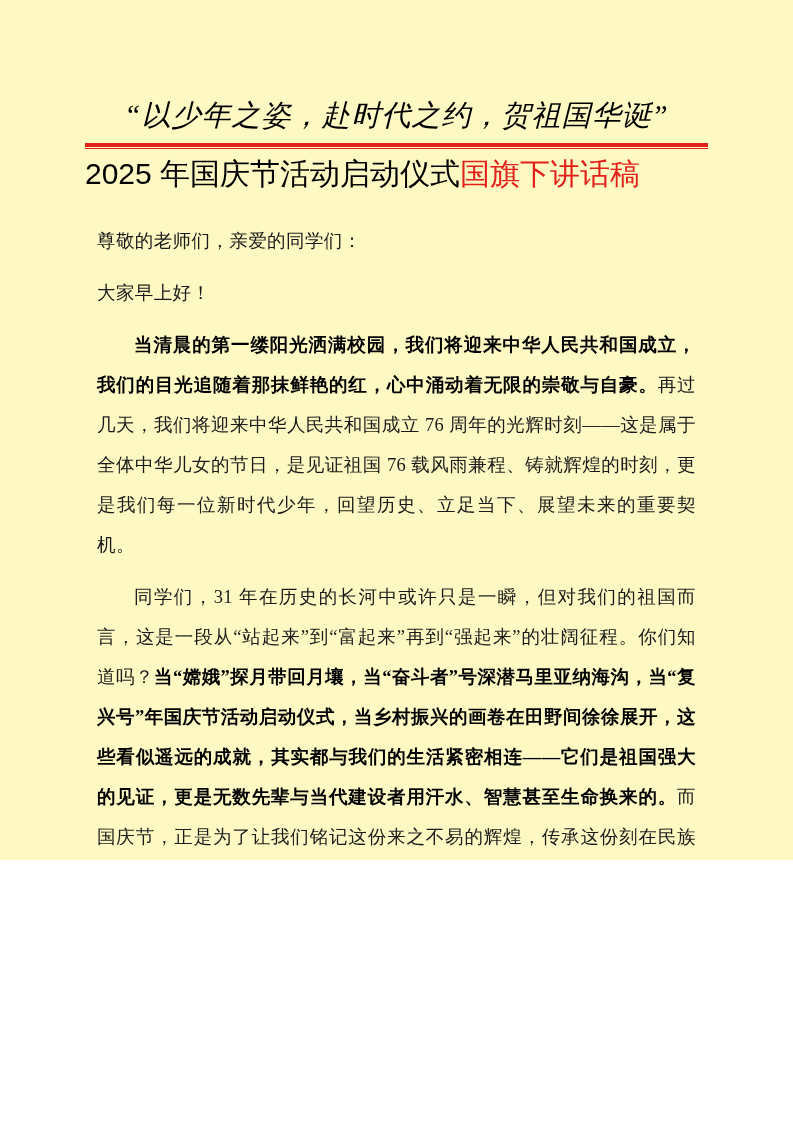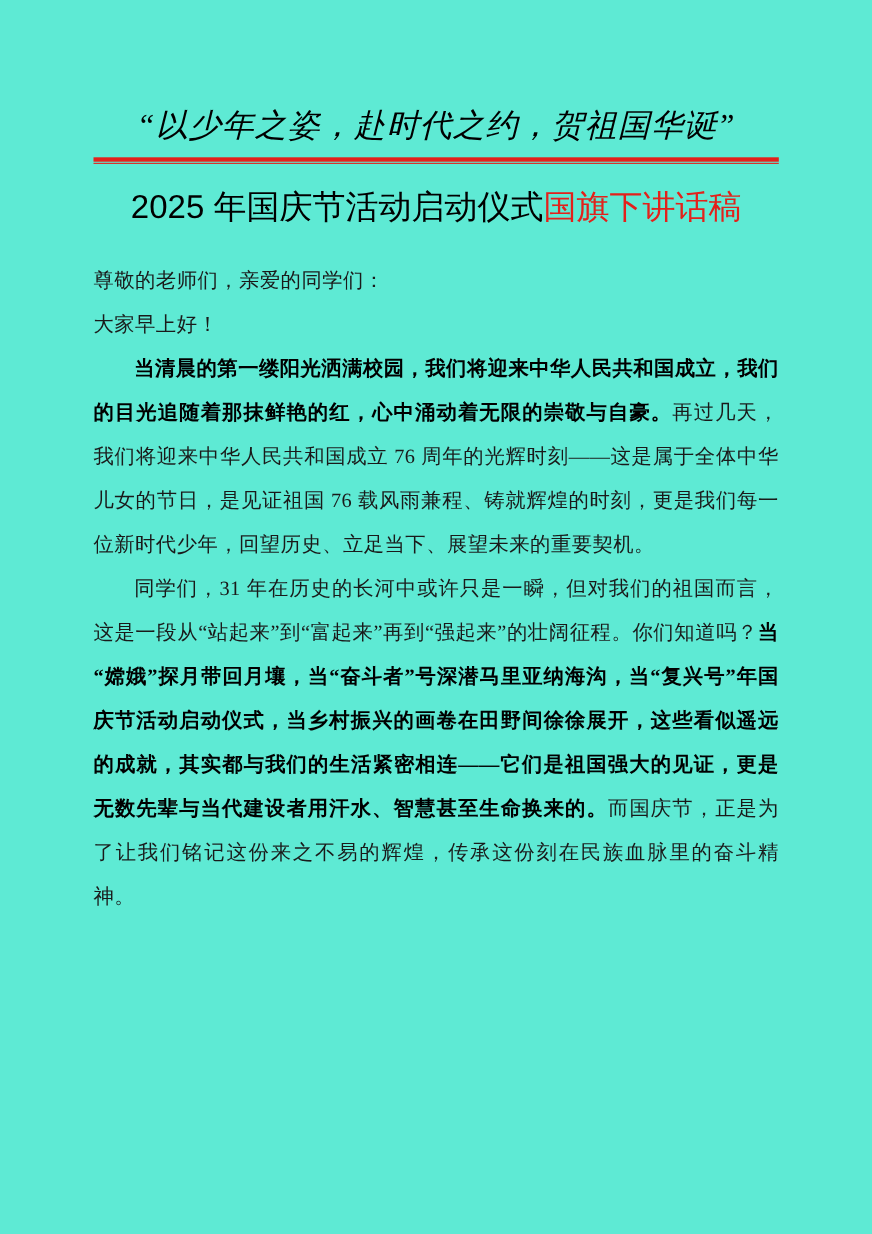--- a/index.html
+++ b/index.html
@@ -11,22 +11,22 @@
     width: 793px;
     height: 1122px;
     font-family: "Liberation Serif", "DejaVu Serif", serif;
     color: #000000;
     -webkit-font-smoothing: antialiased;
   }
 
   .page {
     position: relative;
     width: 793px;
-    height: 1122px;
-    background: #5eead4;
+    height: 860px;
+    background: #fef9c3;
     box-sizing: border-box;
     padding: 0 85px;
     overflow: hidden;
   }
 
   
   .title-block {
     padding-top: 96px;
   }
 
@@ -55,39 +55,38 @@
     background: #E3211B;
   }
   .title-rule .bar-thin {
     position: absolute;
     left: 0; right: 0; top: 5px;
     height: 1px;
     background: #E3211B;
   }
 
   .title-line-2 {
-    margin-top: 18px;
+    margin-top: 3px;
     font-family: "Liberation Sans", "DejaVu Sans", sans-serif;
     font-size: 30px;
     line-height: 42px;
-    text-align: center;
     font-weight: 400;
     white-space: nowrap;
     letter-spacing: 0px;
   }
   .title-line-2 .seg-black { color: #000000; }
   .title-line-2 .seg-red   { color: #E3211B; }
 
   
   .body-block {
     margin-top: 26px;
   }
 
   p.para {
-    margin: 0;
+    margin: 12px;
     font-family: "Liberation Serif", "DejaVu Serif", serif;
     font-size: 18.5px;
     line-height: 40px;
     text-align: justify;
     text-align-last: left;
     text-justify: inter-character;
     color: #1a1a1a;
     letter-spacing: 0.4px;
   }
   p.para.indent {

